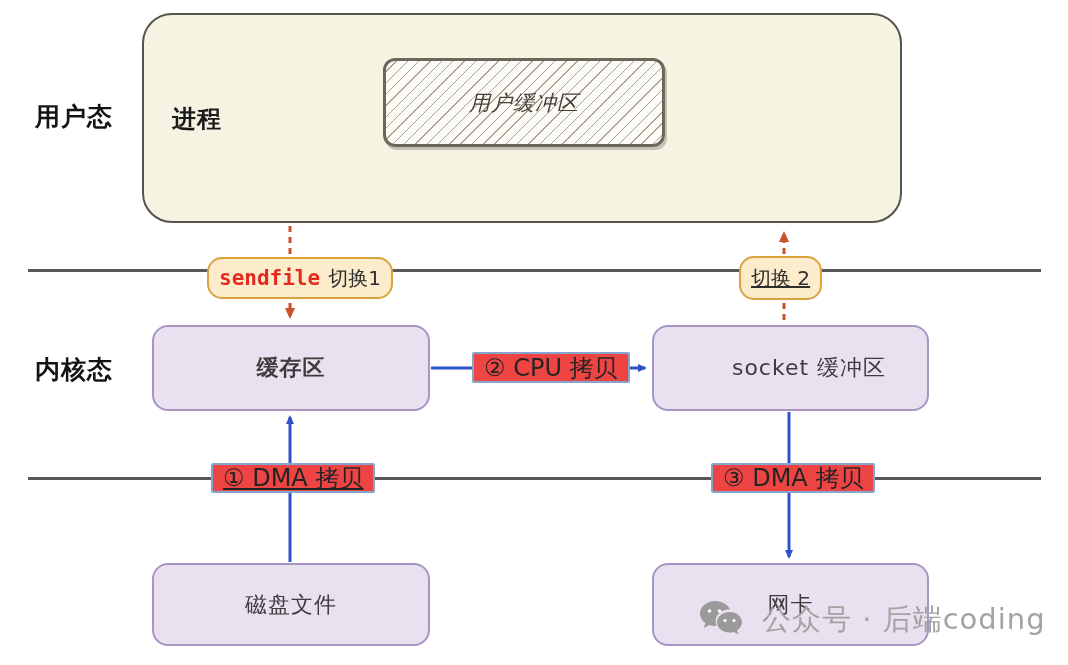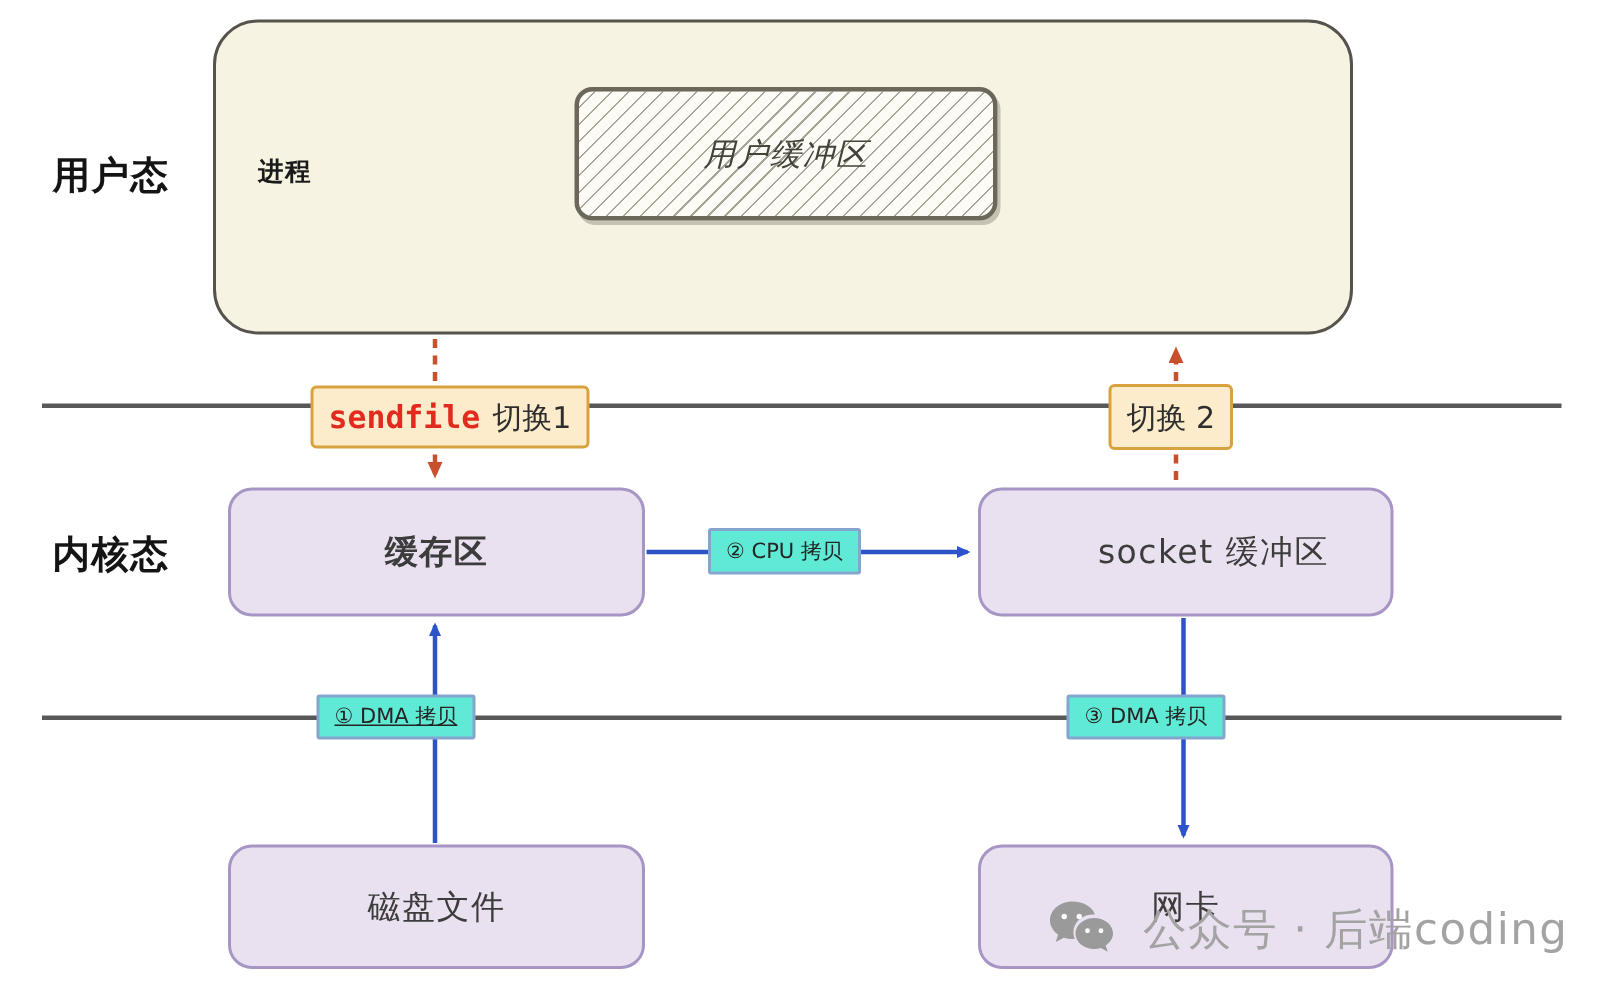--- a/index.html
+++ b/index.html
@@ -4,46 +4,46 @@
 <style>
   html,body{margin:0;padding:0;background:#ffffff;}
   body{font-family:"DejaVu Sans","Liberation Sans",sans-serif;}
   #canvas{position:relative;width:1068px;height:665px;background:#ffffff;overflow:hidden;}
 
   .layer-label{position:absolute;font-size:25px;font-weight:700;color:#141414;letter-spacing:1px;}
 
   
   .process-box{position:absolute;left:142px;top:13px;width:760px;height:210px;
     background:#f6f3e3;border:2px solid #55534b;border-radius:30px;box-sizing:border-box;}
-  .process-title{position:absolute;left:28px;top:88px;font-size:17px;font-weight:700;color:#1a1a1a;letter-spacing:1px;}
+  .process-title{position:absolute;left:28px;top:88px;font-size:24px;font-weight:700;color:#1a1a1a;letter-spacing:1px;}
   .user-buffer-box{position:absolute;left:239px;top:43px;width:282px;height:89px;
     box-sizing:border-box;border:3px solid #6b675a;border-radius:12px;
     background:repeating-linear-gradient(135deg,#fcfbf6 0px,#fcfbf6 7px,#aaa599 7px,#aaa599 8px);
     box-shadow:2px 3px 0 rgba(105,100,88,.35);
     display:flex;align-items:center;justify-content:center;font-style:italic;}
   .user-buffer-box span{font-size:21px;color:#45423a;background:transparent;letter-spacing:1px;}
 
   
   .boundary-line{position:absolute;left:28px;width:1013px;height:3px;background:#58585a;z-index:2;}
 
   
   .pbox{position:absolute;box-sizing:border-box;background:#eae1f0;border:2px solid #a795c5;
     border-radius:16px;display:flex;align-items:center;justify-content:center;z-index:1;}
   .pbox span{font-size:22px;color:#3c3c3c;letter-spacing:1px;}
 
   
   .switch-label{position:absolute;box-sizing:border-box;background:#fdeccb;border:2px solid #d8a33e;
-    border-radius:4px;display:flex;align-items:center;justify-content:center;z-index:3;
+    border-radius:15px;display:flex;align-items:center;justify-content:center;z-index:3;
     font-size:20px;color:#2e2e2e;padding:19px 10px;white-space:nowrap;}
   .sendfile-keyword{font-family:"DejaVu Sans Mono","Liberation Mono",monospace;font-weight:700;color:#e32a1e;font-size:21px;}
 
   
-  .copy-label{position:absolute;box-sizing:border-box;background:#5eead4;border:2px solid #84a6ce;
+  .copy-label{position:absolute;box-sizing:border-box;background:#ef4444;border:2px solid #84a6ce;
     border-radius:2px;display:flex;align-items:center;justify-content:center;z-index:3;
-    font-size:14px;color:#242424;padding:1px 10px;white-space:nowrap;}
+    font-size:24px;color:#242424;padding:1px 10px;white-space:nowrap;}
 
   svg.arrows{position:absolute;left:0;top:0;z-index:2;pointer-events:none;}
 
   
   .watermark{position:absolute;left:698px;top:598px;display:flex;align-items:center;z-index:5;}
   .watermark-text{font-size:29px;color:#a3a3a3;margin-left:18px;letter-spacing:1px;}
 </style>
 </head>
 <body>
 
@@ -94,21 +94,21 @@
 
     <line x1="431" y1="368" x2="645" y2="368" stroke="#2e52c7" stroke-width="3" marker-end="url(#mblue)"></line>
 
     <line x1="789" y1="412" x2="789" y2="557" stroke="#2e52c7" stroke-width="3" marker-end="url(#mblue)"></line>
   </svg>
 
   <div class="switch-label" style="left:207px;top:257px;height:31px;">
     <span class="sendfile-keyword">sendfile</span>
     <span style="margin-left:8px;">切换1</span>
   </div>
-  <div class="switch-label" style="left:739px;top:256px;height:44px;">切换 2</div>
+  <div class="switch-label" style="left:739px;top:256px;height:44px;text-decoration:underline;">切换 2</div>
 
   <div class="copy-label" style="left:211px;top:463px;height:30px;text-decoration:underline;">① DMA 拷贝</div>
   <div class="copy-label" style="left:472px;top:352px;height:31px;">② CPU 拷贝</div>
   <div class="copy-label" style="left:711px;top:463px;height:30px;">③ DMA 拷贝</div>
 
   <div class="watermark">
     <svg width="46" height="44" viewBox="0 0 46 44">
       <path d="M17,3 C8.7,3 2,8.6 2,15.5 c0,3.9 2.1,7.3 5.4,9.6 l-1.6,4.9 5.4-2.9 c1.8,0.6 3.8,0.9 5.8,0.9 0.5,0 1,0 1.5-0.1 C18,26.6 17.6,25 17.6,23.3 c0-6.5 5.9-11.7 13.2-11.7 0.4,0 0.8,0 1.2,0.1 C30.3,6.6 24.2,3 17,3 Z" fill="#9a9a9a"></path>
       <circle cx="11.5" cy="13" r="1.8" fill="#ffffff"></circle>
       <circle cx="21.5" cy="13" r="1.8" fill="#ffffff"></circle>

